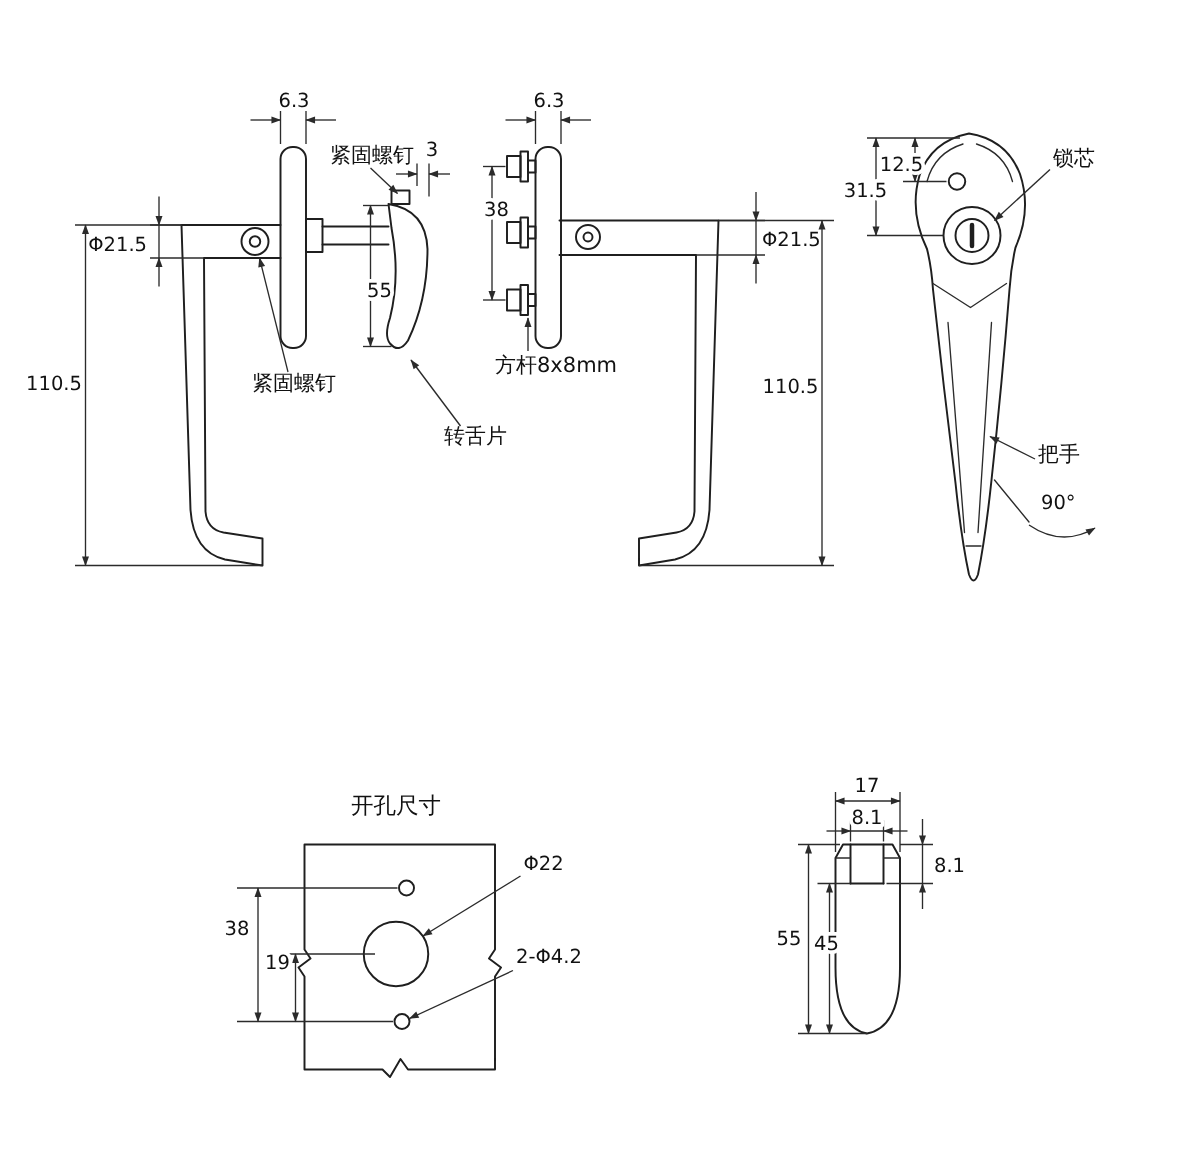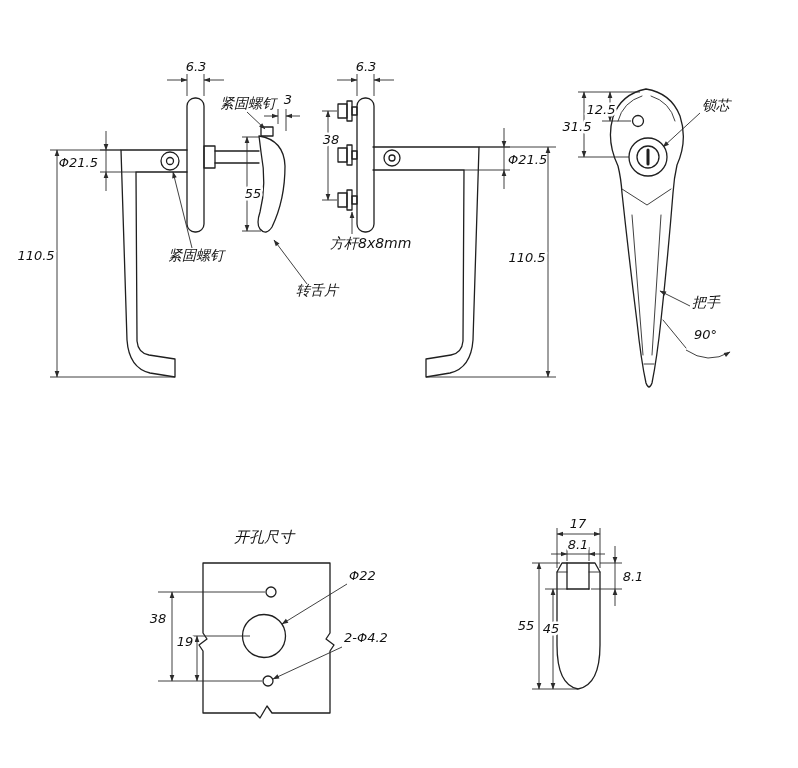--- a/index.html
+++ b/index.html
@@ -1,17 +1,17 @@
 <!DOCTYPE html>
 <html><head>
 <meta charset="utf-8">
 <style>
   html,body{margin:0;padding:0;background:#ffffff;}
   .canvas{position:relative;width:798px;height:768px;background:#ffffff;
-          font-family:"DejaVu Sans",sans-serif;overflow:hidden;font-style:italic;}
+          font-family:"DejaVu Sans",sans-serif;overflow:hidden;}
   svg{display:block;}
   .outline{fill:none;stroke:#1f1f1f;stroke-width:1.3;stroke-linejoin:round;stroke-linecap:round;}
   .thin{fill:none;stroke:#2b2b2b;stroke-width:0.9;stroke-linecap:round;}
   .dimline{fill:none;stroke:#2b2b2b;stroke-width:0.9;}
   text{fill:#111;paint-order:stroke;stroke:#ffffff;stroke-width:5px;stroke-linejoin:round;}
   text.dim{font-size:13px;}
   text.cn{font-size:14px;}
   text.title{font-size:15px;}
   .mid{text-anchor:middle;}
   .end{text-anchor:end;}

